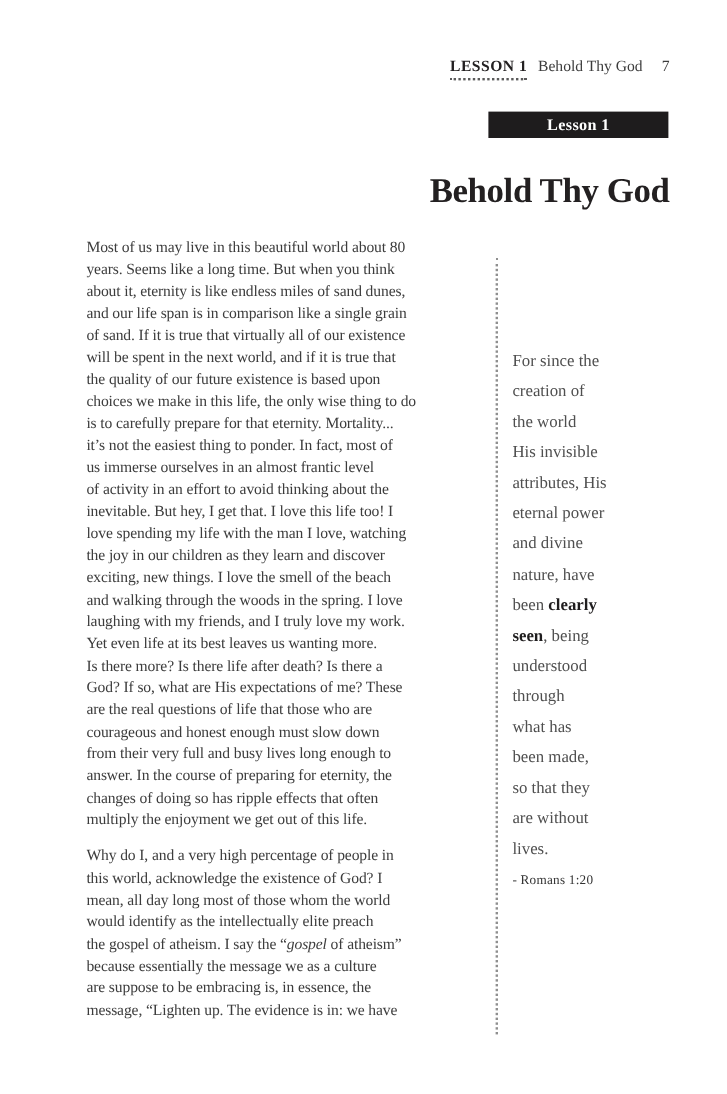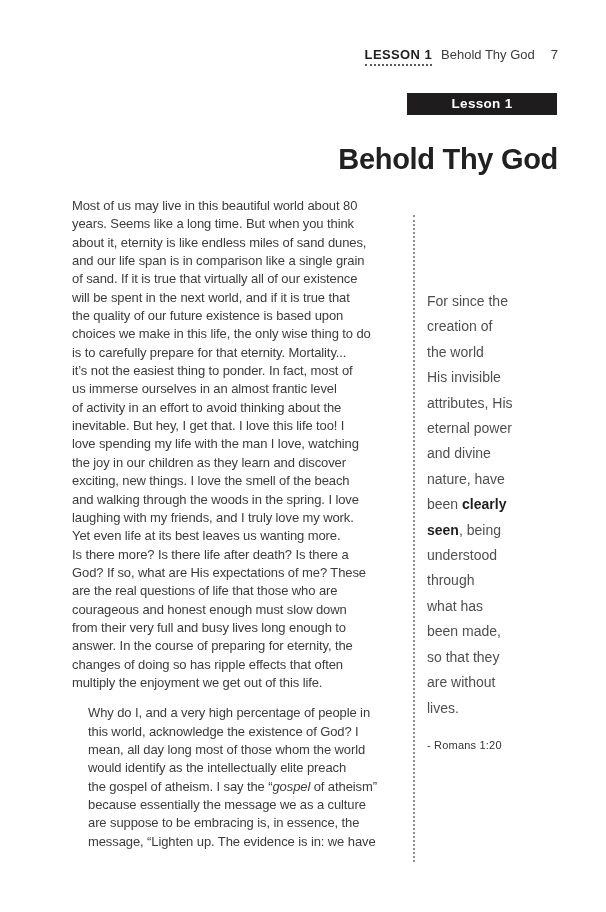--- a/index.html
+++ b/index.html
@@ -1,18 +1,18 @@
 <!DOCTYPE html>
 <html><head>
 <meta charset="utf-8">
 <style>
   html,body { margin:0; padding:0; background:#ffffff; }
   .page {
     position:relative; width:606px; height:912px; background:#ffffff;
-    font-family:Liberation Sans, sans-serif; color:#3c3c3c; overflow:hidden;
+    font-family:Liberation Serif, serif; color:#3c3c3c; overflow:hidden;
   }
   
   .runhead {
     position:absolute; top:47px; right:48px;
     display:flex; align-items:baseline; font-size:13px; color:#232021;
   }
   .runhead .lesson-label {
     font-weight:bold; letter-spacing:0.4px;
     border-bottom:2px dotted #5a5a5a; padding-bottom:2px;
   }
@@ -30,35 +30,35 @@
     font-size:29px; font-weight:bold; color:#232021; letter-spacing:-0.3px;
     text-align:right; white-space:nowrap;
   }
   
   .body-col {
     position:absolute; left:72px; top:197px; width:341px;
     font-size:13px; line-height:18.35px; letter-spacing:-0.1px;
     color:#3c3c3c; overflow:hidden;
   }
   .body-col p { margin:0; white-space:pre; }
-  .body-col p + p { margin-top:12px;margin-left:16px; }
+  .body-col p + p { margin-top:12px; }
   .body-col em { font-style:italic;text-align:center; }
   
   .divider {
     position:absolute; left:413px; top:215px; height:647px; width:0;
     border-left:2px dotted #8f8f8f;
   }
   
   .quote-col { position:absolute; left:427px; top:289px; width:134px; }
   .quote {
     font-size:14px; line-height:25.4px; font-weight:300; color:#4f4f4f;
     white-space:pre;
   }
   .quote strong { font-weight:bold; color:#1f1d1e; }
-  .attribution { margin-top:18px; font-size:11px; color:#333333; letter-spacing:0.2px; }
+  .attribution { margin-top:7px; font-size:11px; color:#333333; letter-spacing:0.2px; }
 </style>
 </head>
 <body>
 
 <div class="page">
 
   <header class="runhead">
     <span class="lesson-label">LESSON 1</span>
     <span class="chapter">Behold Thy God</span>
     <span class="pagenum">7</span>

